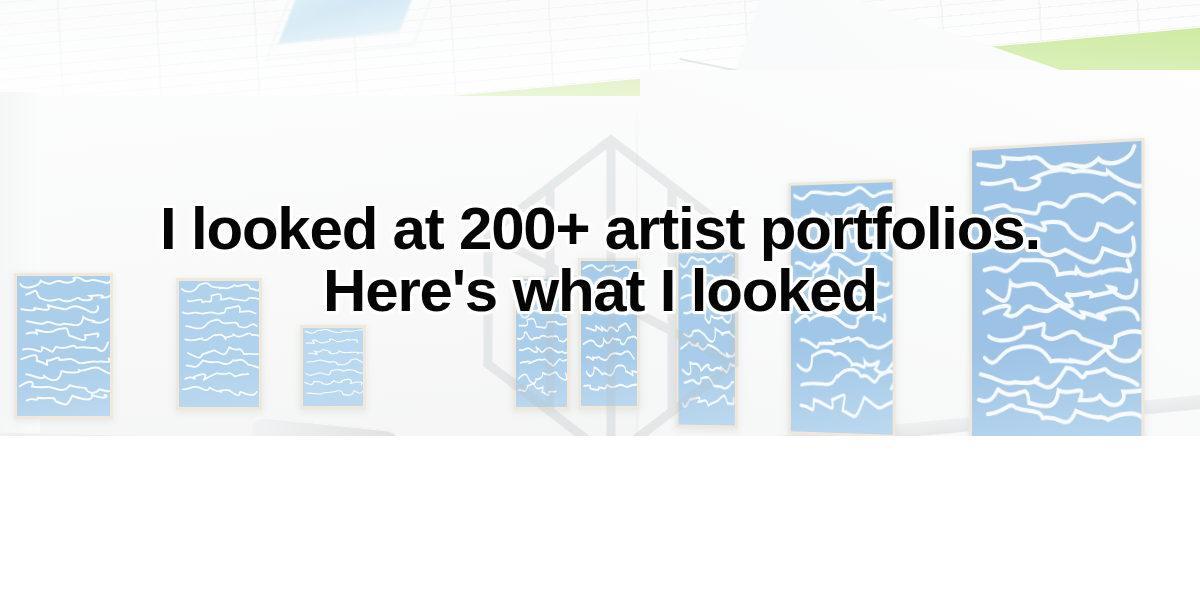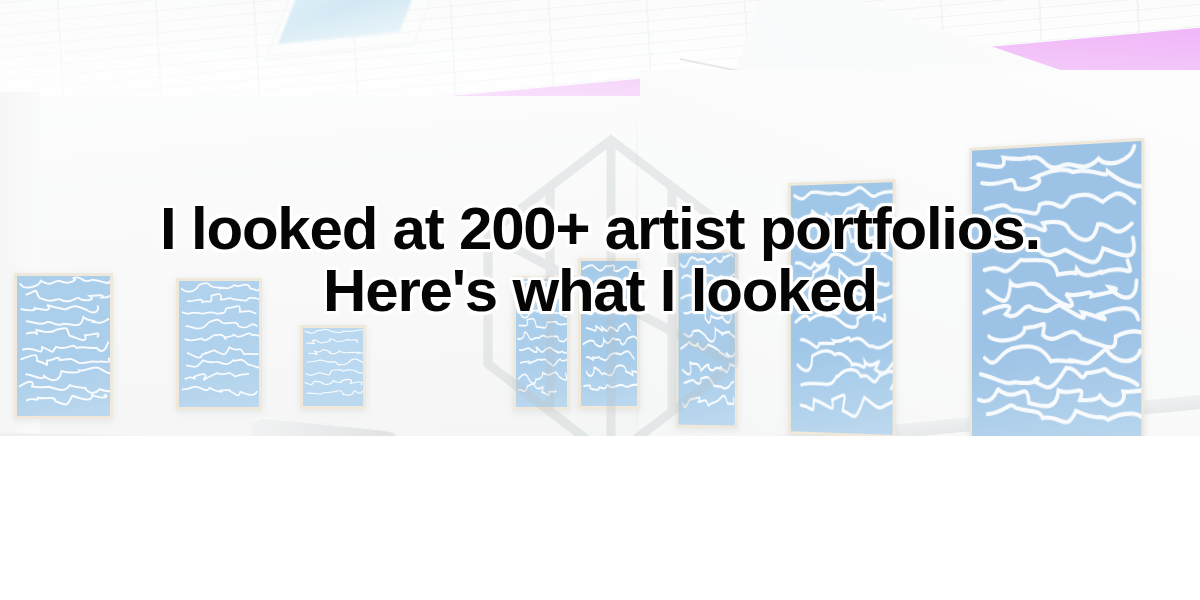--- a/index.html
+++ b/index.html
@@ -3,21 +3,21 @@
 <meta charset="utf-8">
 <title>Article Hero Banner</title>
 <style>
   html,body{margin:0;padding:0;background:#fff;}
   body{font-family:"Liberation Sans", sans-serif;}
 
   #stage{
     position:relative;
     width:1200px;height:436px;
     overflow:hidden;
-    background:#d946ef;
+    background:#84cc16;
   }
 
   
   .ceiling{
     position:absolute;left:-40px;top:-10px;width:1320px;height:150px;
     background:linear-gradient(178deg,#f2f4f6 0%,#f7f8f9 55%,#fbfbfb 100%);
     transform:rotate(-5.2deg);
     transform-origin:0 0;
   }
   .louvers{

